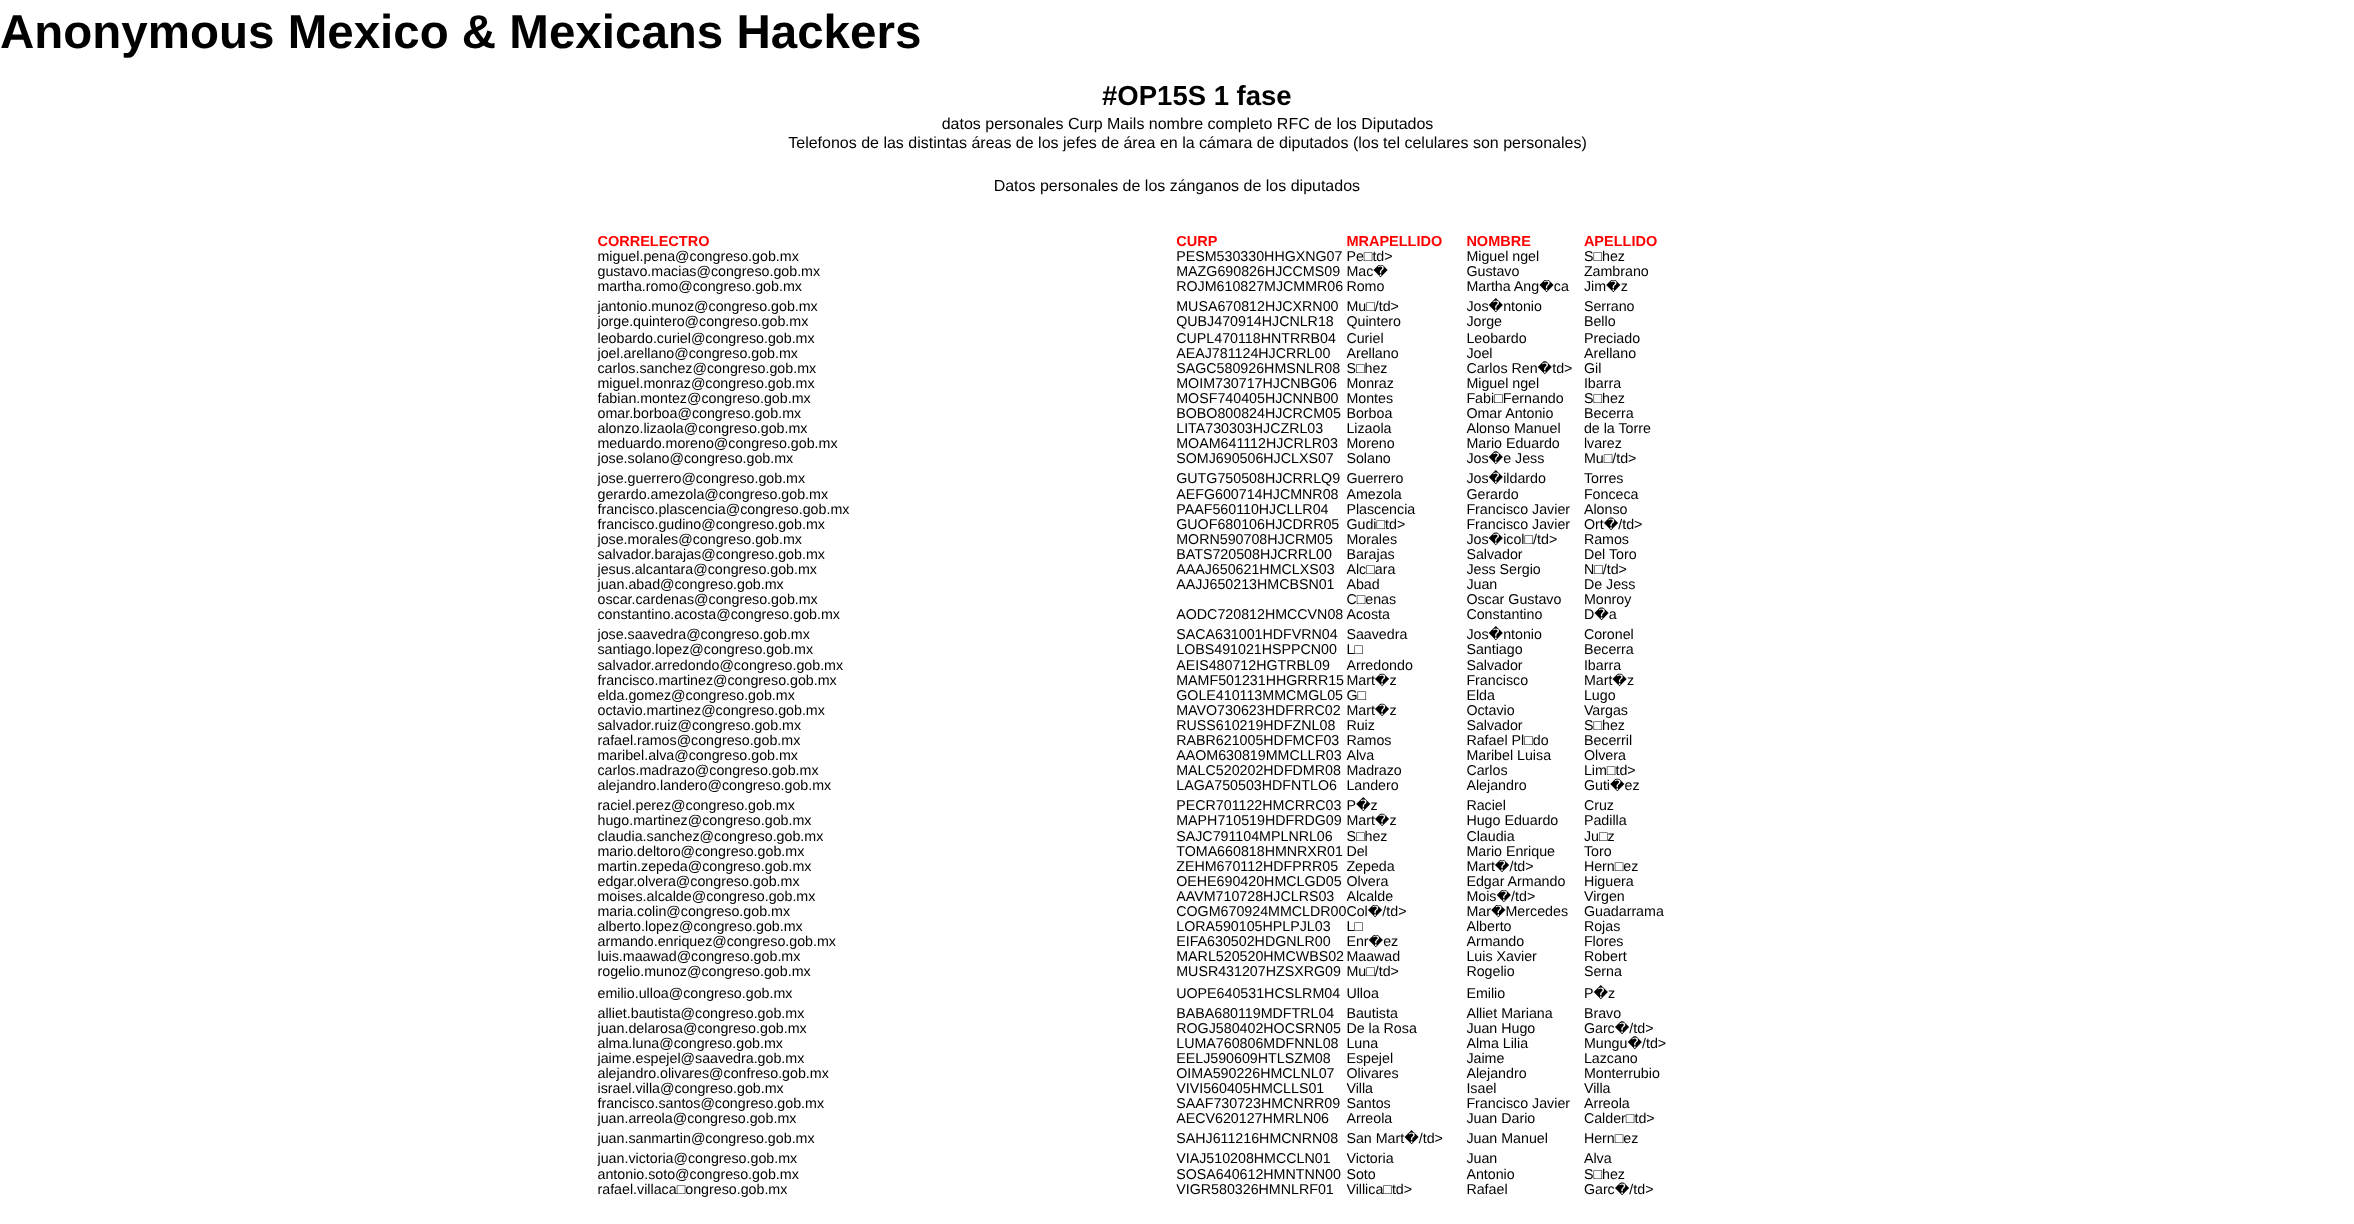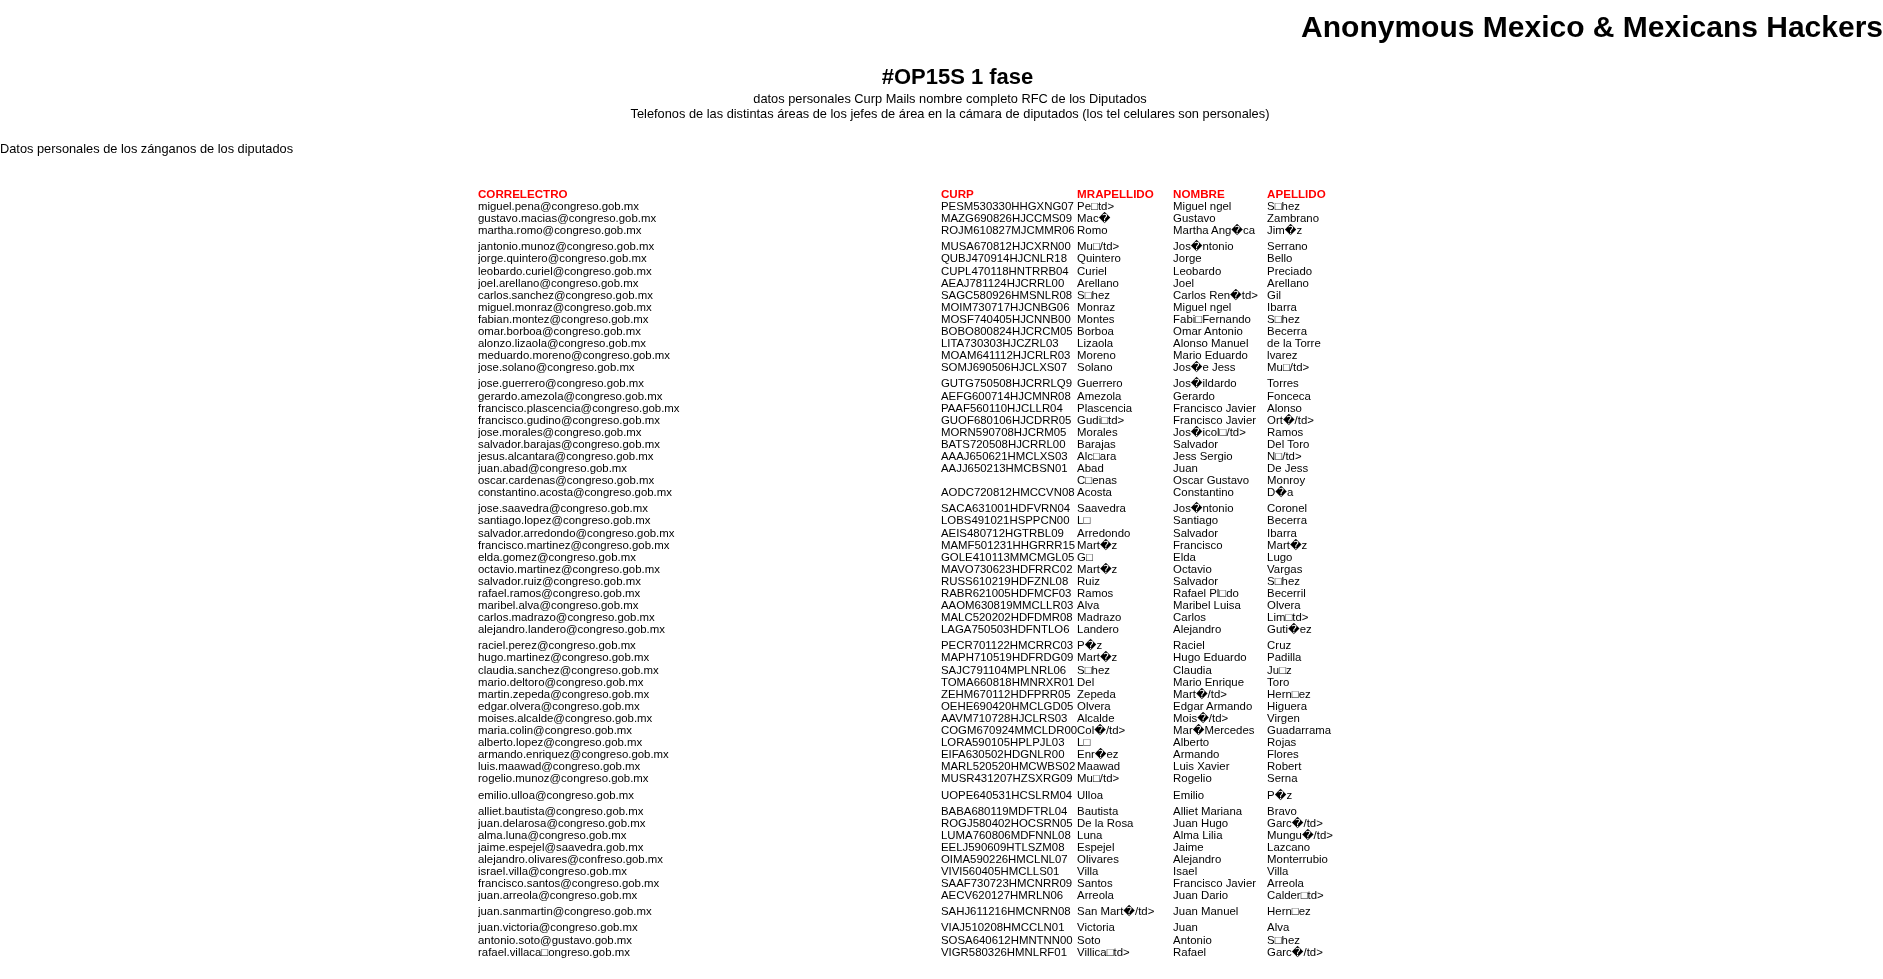--- a/index.html
+++ b/index.html
@@ -2,34 +2,34 @@
 <html><head>
 <meta charset="utf-8">
 <style>
   html, body { margin: 0; padding: 0; background: #ffffff; }
   body {
     width: 1883px; height: 979px; overflow: hidden;
     font-family: "Liberation Sans", "DejaVu Sans", sans-serif;
     color: #000000;
   }
   .page-title {
-    text-align: right; font-size: 30px; font-weight: bold;
+    text-align: left; font-size: 38px; font-weight: bold;
     margin: 9px 0 0 0; line-height: 35px; letter-spacing: 0px;
   }
   .op-subtitle {
     text-align: center; font-size: 22px; font-weight: bold;
     margin: 20px 0 0 0; line-height: 25px; padding-left: 32px;
   }
   .desc-line {
     text-align: center; font-size: 12.8px; font-weight: normal;
     margin: 0; line-height: 15px; padding-left: 17px;
   }
   .desc-line.first { margin-top: 2px; }
   .section-heading {
-    font-size: 12.8px; margin: 20px 0 0 0; line-height: 15px;
+    text-align: center; font-size: 12.8px; margin: 20px 0 0 0; line-height: 15px;
   }
   table.records {
     border-collapse: collapse; table-layout: fixed;
     margin: 32px 0 0 478px;
   }
   table.records col.c-email { width: 463px; }
   table.records col.c-curp  { width: 127px; }
   table.records col.c-mape  { width: 96px; }
   table.records col.c-nom   { width: 94px; }
   table.records col.c-ape   { width: 120px; }
@@ -473,21 +473,21 @@
     <td>Hern□ez</td>
   </tr>
         <tr class="gap">
     <td>juan.victoria@congreso.gob.mx</td>
     <td>VIAJ510208HMCCLN01</td>
     <td>Victoria</td>
     <td>Juan</td>
     <td>Alva</td>
   </tr>
         <tr>
-    <td>antonio.soto@gustavo.gob.mx</td>
+    <td>antonio.soto@congreso.gob.mx</td>
     <td>SOSA640612HMNTNN00</td>
     <td>Soto</td>
     <td>Antonio</td>
     <td>S□hez</td>
   </tr>
         <tr>
     <td>rafael.villaca□ongreso.gob.mx</td>
     <td>VIGR580326HMNLRF01</td>
     <td>Villica□td&gt;</td>
     <td>Rafael</td>

